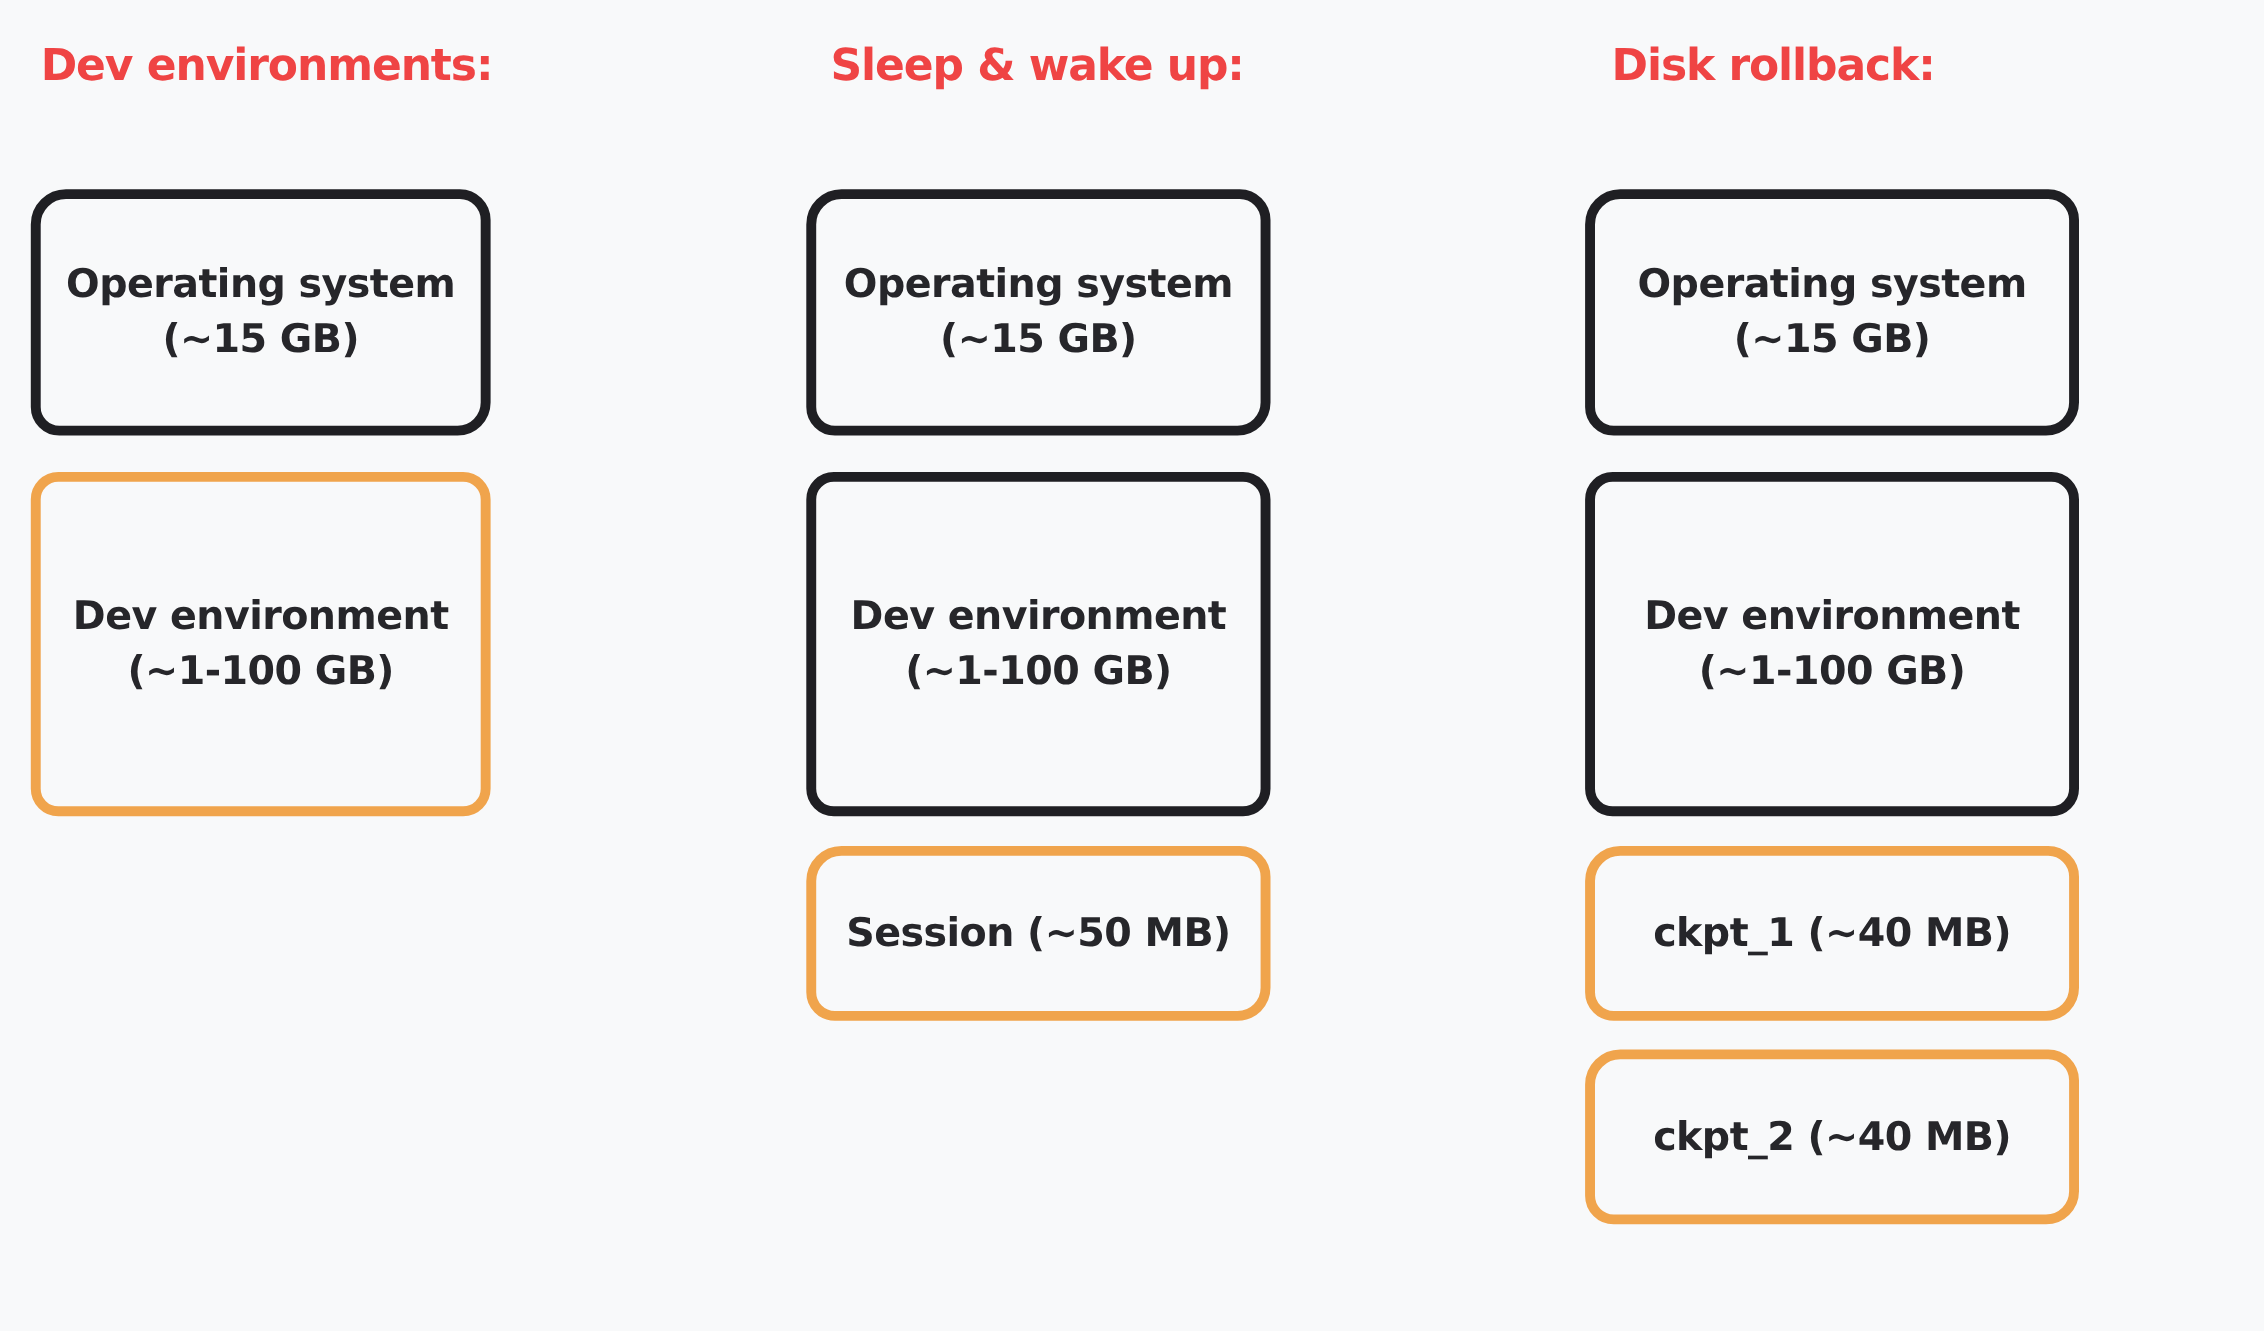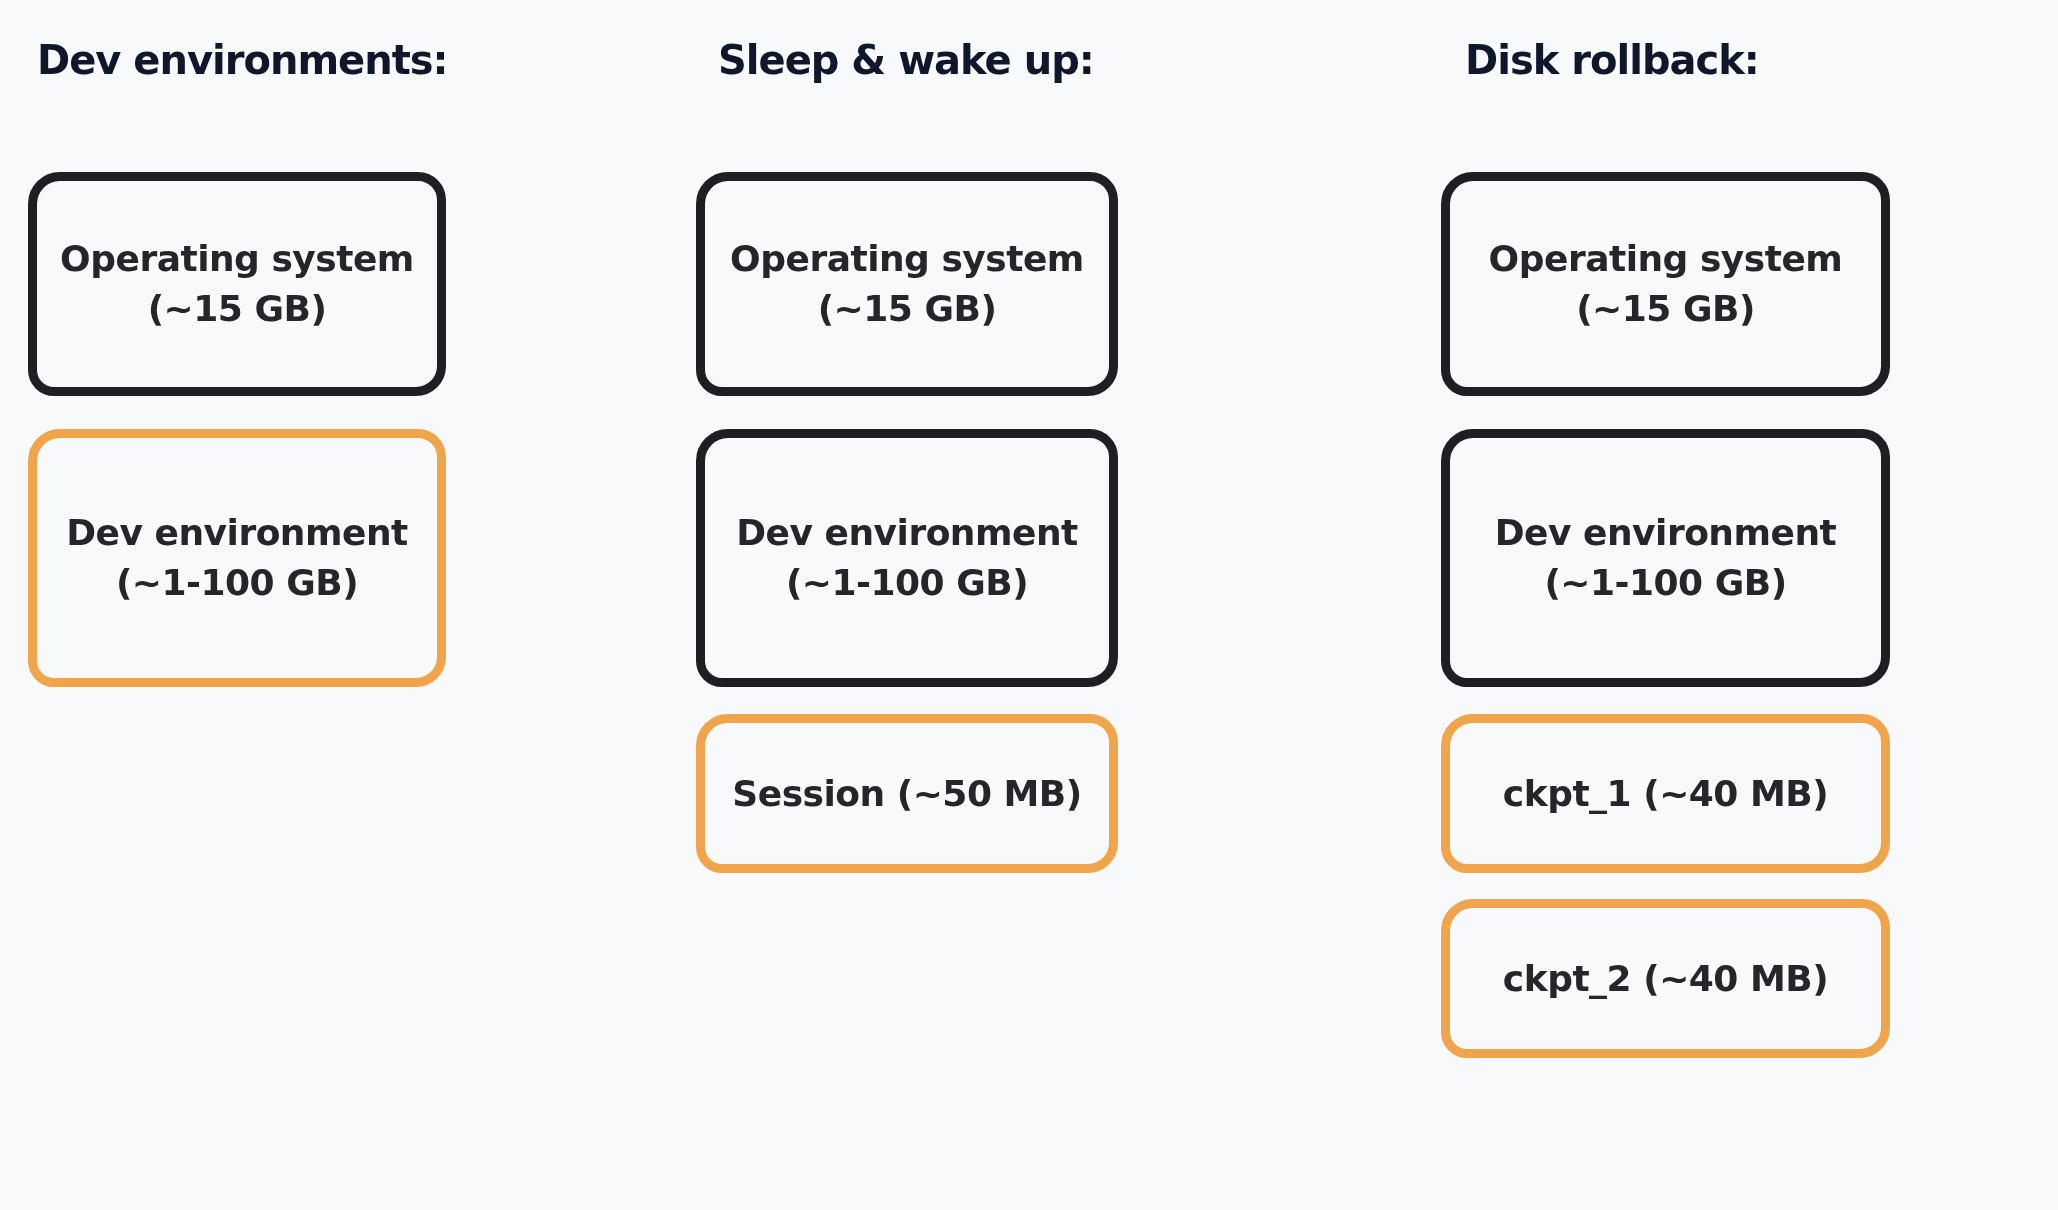--- a/index.html
+++ b/index.html
@@ -18,32 +18,32 @@
     height: 1210px;
     background: #f8f9fa;
   }
   .col {
     position: absolute;
     top: 0;
     display: flex;
     flex-direction: column;
   }
   .col-1 { left: 28px;   width: 418px; }
-  .col-2 { left: 696px;  width: 422px; }
+  .col-2 { left: 733px;  width: 422px; }
   .col-3 { left: 1441px; width: 449px; }
 
   .heading {
     margin-top: 34px;
     font-size: 40px;
     font-weight: bold;
     letter-spacing: -1px;
     line-height: 52px;
     height: 52px;
     white-space: nowrap;
-    color: #0f172a;
+    color: #ef4444;
   }
   .col-1 .heading { padding-left: 9px; }
   .col-2 .heading { padding-left: 22px; }
   .col-3 .heading { padding-left: 24px; }
 
   .box {
     box-sizing: border-box;
     border: 9px solid #1f1f23;
     border-radius: 30px;
     display: flex;
@@ -57,21 +57,21 @@
     line-height: 50px;
     background: transparent;
     color: #26262a;
   }
   .box.orange { border-color: #f0a44c; }
 
   
   .box { border-radius: 32px 28px 30px 26px; }
 
   .h-os    { height: 224px; margin-top: 86px; }
-  .h-dev   { height: 258px; margin-top: 33px; }
+  .h-dev   { height: 313px; margin-top: 33px; border-radius: 25px; }
   .h-small { height: 159px; margin-top: 27px; }
   .h-small + .h-small { margin-top: 26px; }
 
   .box .line { display: block; text-align: right; }
 </style>
 </head>
 <body>
 
 <div class="canvas">
 

